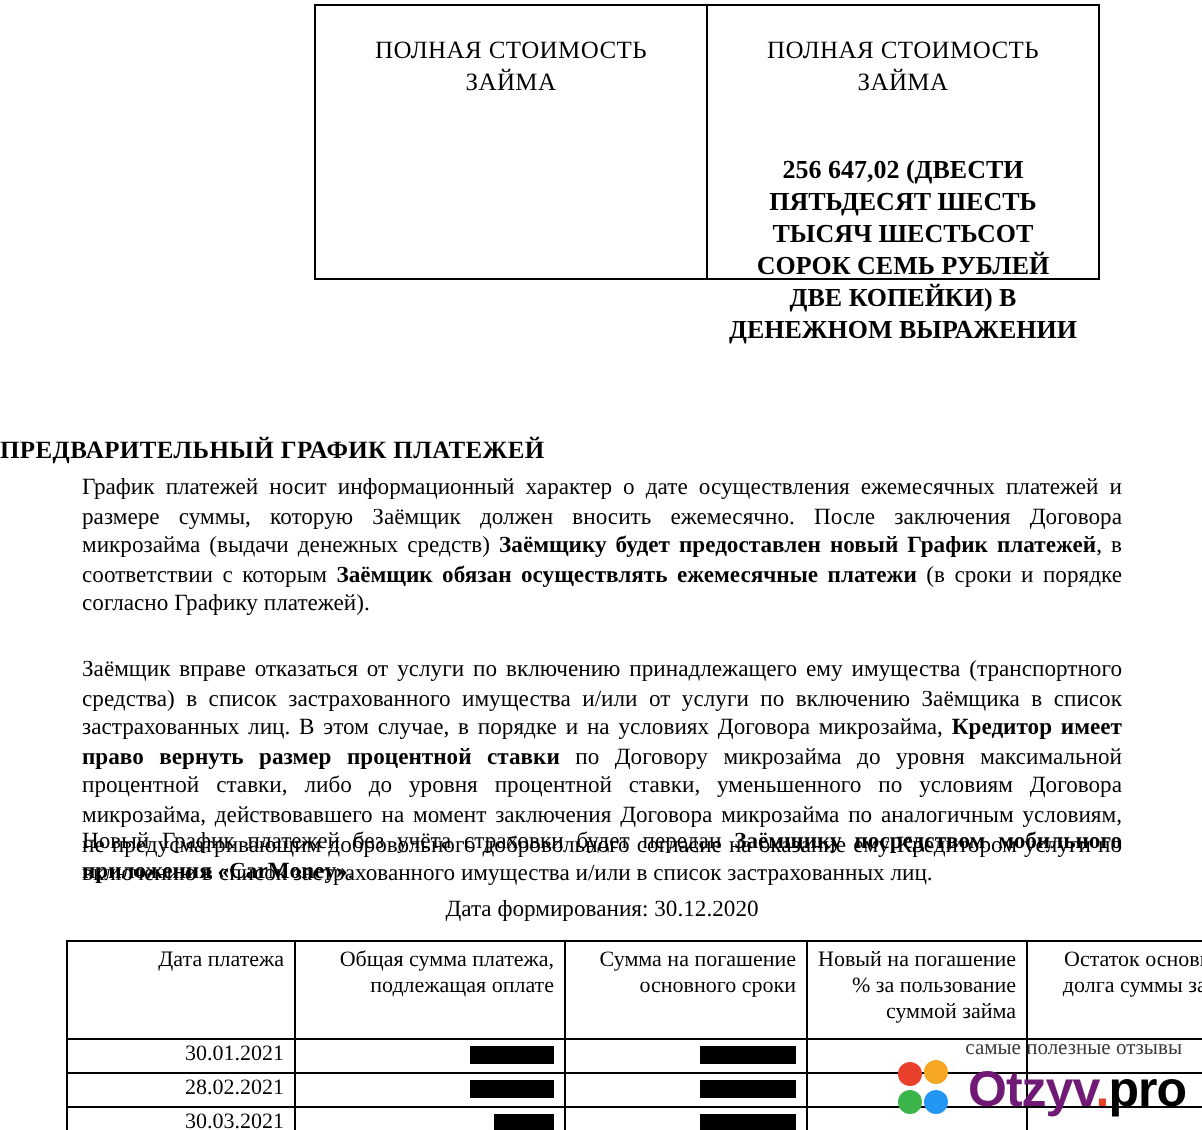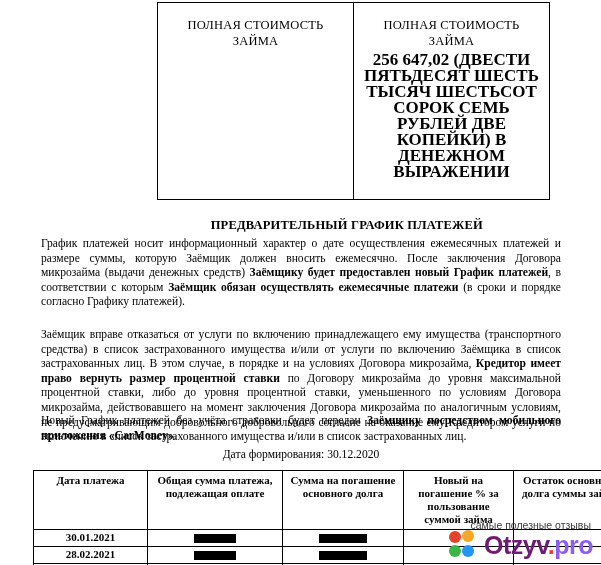--- a/index.html
+++ b/index.html
@@ -20,21 +20,21 @@
     width: 601px;
     height: 565px;
   }
 
   
   .top-box {
     position: absolute;
     left: 157px;
     top: 2px;
     width: 393px;
-    height: 198px;
+    height: 138px;
     border: 1px solid #000;
     box-sizing: border-box;
     display: flex;
   }
   .top-col {
     box-sizing: border-box;
     padding: 14px 10px 6px 10px;
     text-align: center;
   }
   .top-col.left {
@@ -43,34 +43,34 @@
   }
   .top-col.right {
     width: 196px;
   }
   .top-title {
     font-size: 12.5px;
     line-height: 16px;
     letter-spacing: 0.2px;
   }
   .top-amount {
-    font-size: 17px;
+    font-size: 13px;
     line-height: 16px;
     font-weight: bold;
-    margin-top: 3px;
+    margin-top: 28px;
     text-align: center;
   }
 
   
   .doc-title {
     position: absolute;
     left: 0;
     top: 218px;
     width: 483px;
-    text-align: right;
+    text-align: left;
     font-size: 12.5px;
     font-weight: bold;
     letter-spacing: 0.2px;
   }
   .para {
     position: absolute;
     left: 41px;
     width: 520px;
     font-size: 11.6px;
     line-height: 14.6px;
@@ -91,22 +91,22 @@
     width: 538px;
     border-collapse: collapse;
     font-size: 11px;
     table-layout: fixed;
   }
   .tbl th, .tbl td {
     border: 1px solid #000;
     vertical-align: top;
     padding: 3px 5px;
     line-height: 13px;
-    font-weight: bold;
-    text-align: center;
+    font-weight: normal;
+    text-align: right;
     margin-left: 24px;
   }
   .tbl th {
     height: 42px;
   }
   .tbl td {
     height: 14px;
     padding-top: 1px;
     padding-bottom: 1px;
   }
@@ -124,21 +124,21 @@
   }
   .rd-a { width: 42px; }
   .rd-b { width: 48px; }
   .rd-c { width: 30px; }
 
   
   .wm-text {
     position: absolute;
     right: 10px;
     top: 519px;
-    font-family: Liberation Sans, sans-serif;
+    font-family: Liberation Serif, serif;
     font-size: 10.5px;
     color: #3a3a3a;
   }
   .logo {
     position: absolute;
     right: 8px;
     top: 530px;
     display: flex;
     align-items: center;
     font-family: "Liberation Sans", sans-serif;
@@ -159,21 +159,21 @@
   .lm2 { left: 13px; top: 0px;  background: #f5a623; }
   .lm3 { left: 0px;  top: 15px; background: #3bb54a; }
   .lm4 { left: 13px; top: 15px; background: #2196f3; }
   .logo-txt {
     font-size: 25px;
     font-weight: bold;
     letter-spacing: -0.5px;
   }
   .logo-otzyv { color: #701a75; }
   .logo-dot { color: #e8402a; }
-  .logo-pro { color: #8b5cf6; }
+  .logo-pro { color: #000000; }
 </style>
 </head>
 <body>
 
 <div class="page">
 
   <div class="top-box">
     <div class="top-col left">
       <div class="top-title">ПОЛНАЯ СТОИМОСТЬ ЗАЙМА</div>
     </div>
@@ -201,21 +201,21 @@
   <div class="para p5">
     <span>Дата формирования:</span>
     <span>30.12.2020</span>
   </div>
 
   <table class="tbl">
     <thead>
       <tr>
         <th class="col1">Дата платежа</th>
         <th class="col2">Общая сумма платежа, подлежащая оплате</th>
-        <th class="col3">Сумма на погашение основного долга</th>
+        <th class="col3">Сумма на погашение основного сроки</th>
         <th class="col4">Новый на погашение % за пользование суммой займа</th>
         <th class="col5">Остаток основного долга суммы займа</th>
       </tr>
     </thead>
     <tbody>
       <tr>
         <td class="col1">30.01.2021</td>
         <td class="col2"><span class="redacted rd-a"></span></td>
         <td class="col3"><span class="redacted rd-b"></span></td>
         <td class="col4"></td>

